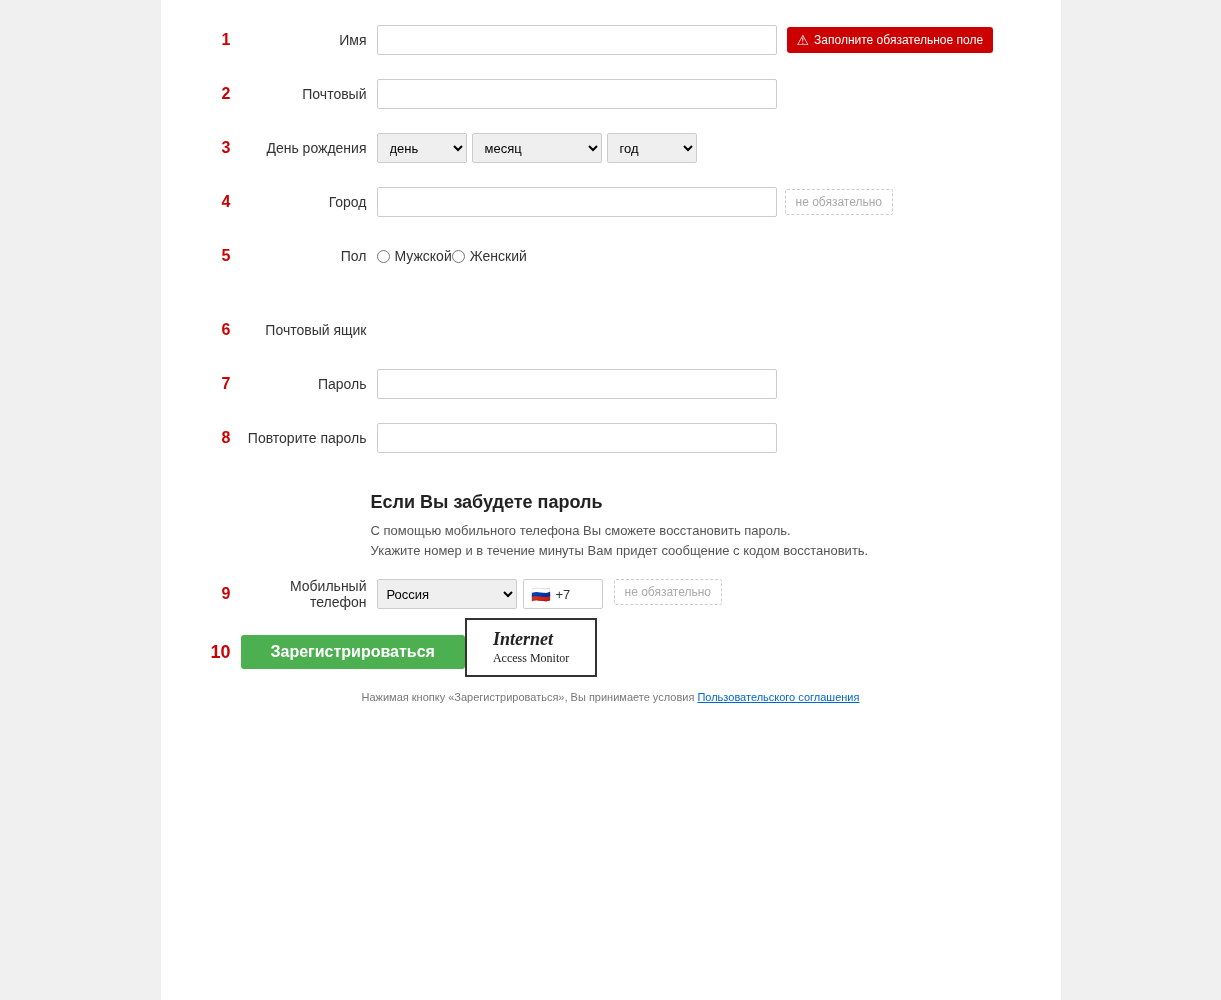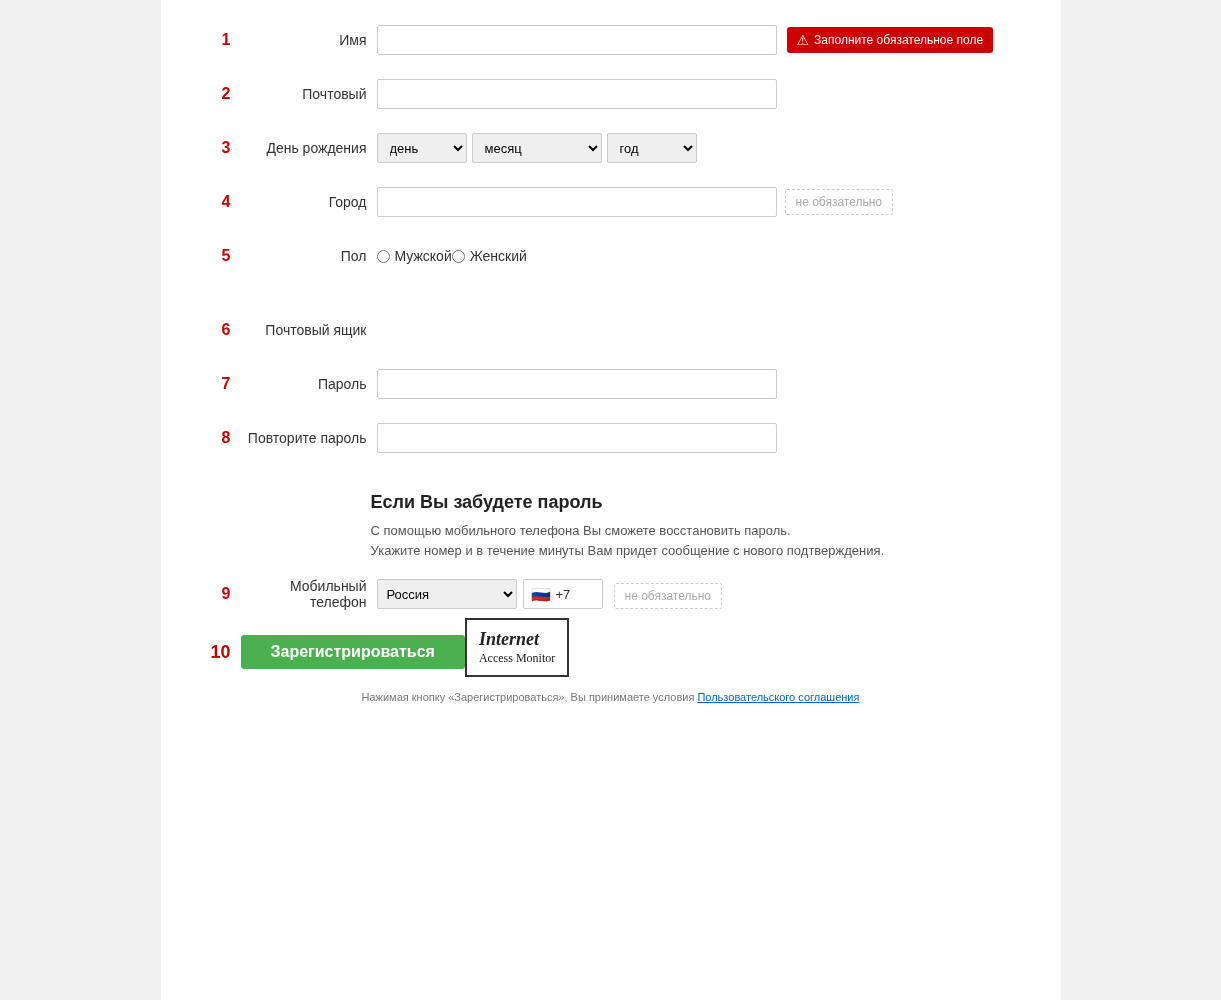--- a/index.html
+++ b/index.html
@@ -139,21 +139,21 @@
     .section-desc {
       margin-left: 170px;
       color: #555;
       font-size: 13px;
       line-height: 1.5;
       margin-bottom: 14px;
       max-width: 600px;
     }
     .phone-row {
       display: flex;
-      align-items: flex-end;
+      align-items: flex-start;
       gap: 6px;
     }
     .phone-country-select {
       border: 1px solid #ccc;
       height: 30px;
       padding: 0 5px;
       font-size: 13px;
       border-radius: 2px;
       cursor: pointer;
       width: 140px;
@@ -214,21 +214,21 @@
       margin-top: 10px;
     }
     .terms-link {
       color: #0066cc;
       text-decoration: underline;
       cursor: pointer;
     }
     .internet-monitor-badge {
       float: right;
       border: 2px solid #333;
-      padding: 8px 12px;
+      padding: 8px 26px;
       font-family: Georgia, serif;
       font-size: 13px;
       line-height: 1.3;
       color: #222;
       margin-top: -10px;
     }
     .internet-monitor-badge .badge-title {
       font-size: 18px;
       font-style: italic;
       font-weight: bold;
@@ -344,21 +344,21 @@
       <span class="field-label">Повторите пароль</span>
       <input type="password" class="field-input input-wide" style="">
     </div>
 
     <div style="height: 20px;"></div>
 
     <div>
       <div class="section-title">Если Вы забудете пароль</div>
       <div class="section-desc">
         <span>С помощью мобильного телефона Вы сможете восстановить пароль.</span><br>
-        <span>Укажите номер и в течение минуты Вам придет сообщение с нового подтверждения.</span>
+        <span>Укажите номер и в течение минуты Вам придет сообщение с кодом восстановить.</span>
       </div>
     </div>
 
     <div class="form-row">
       <span class="step-num">9</span>
       <span class="field-label">Мобильный телефон</span>
       <div class="phone-row">
         <select class="phone-country-select">
           <option>Россия</option>
           <option>Украина</option>

